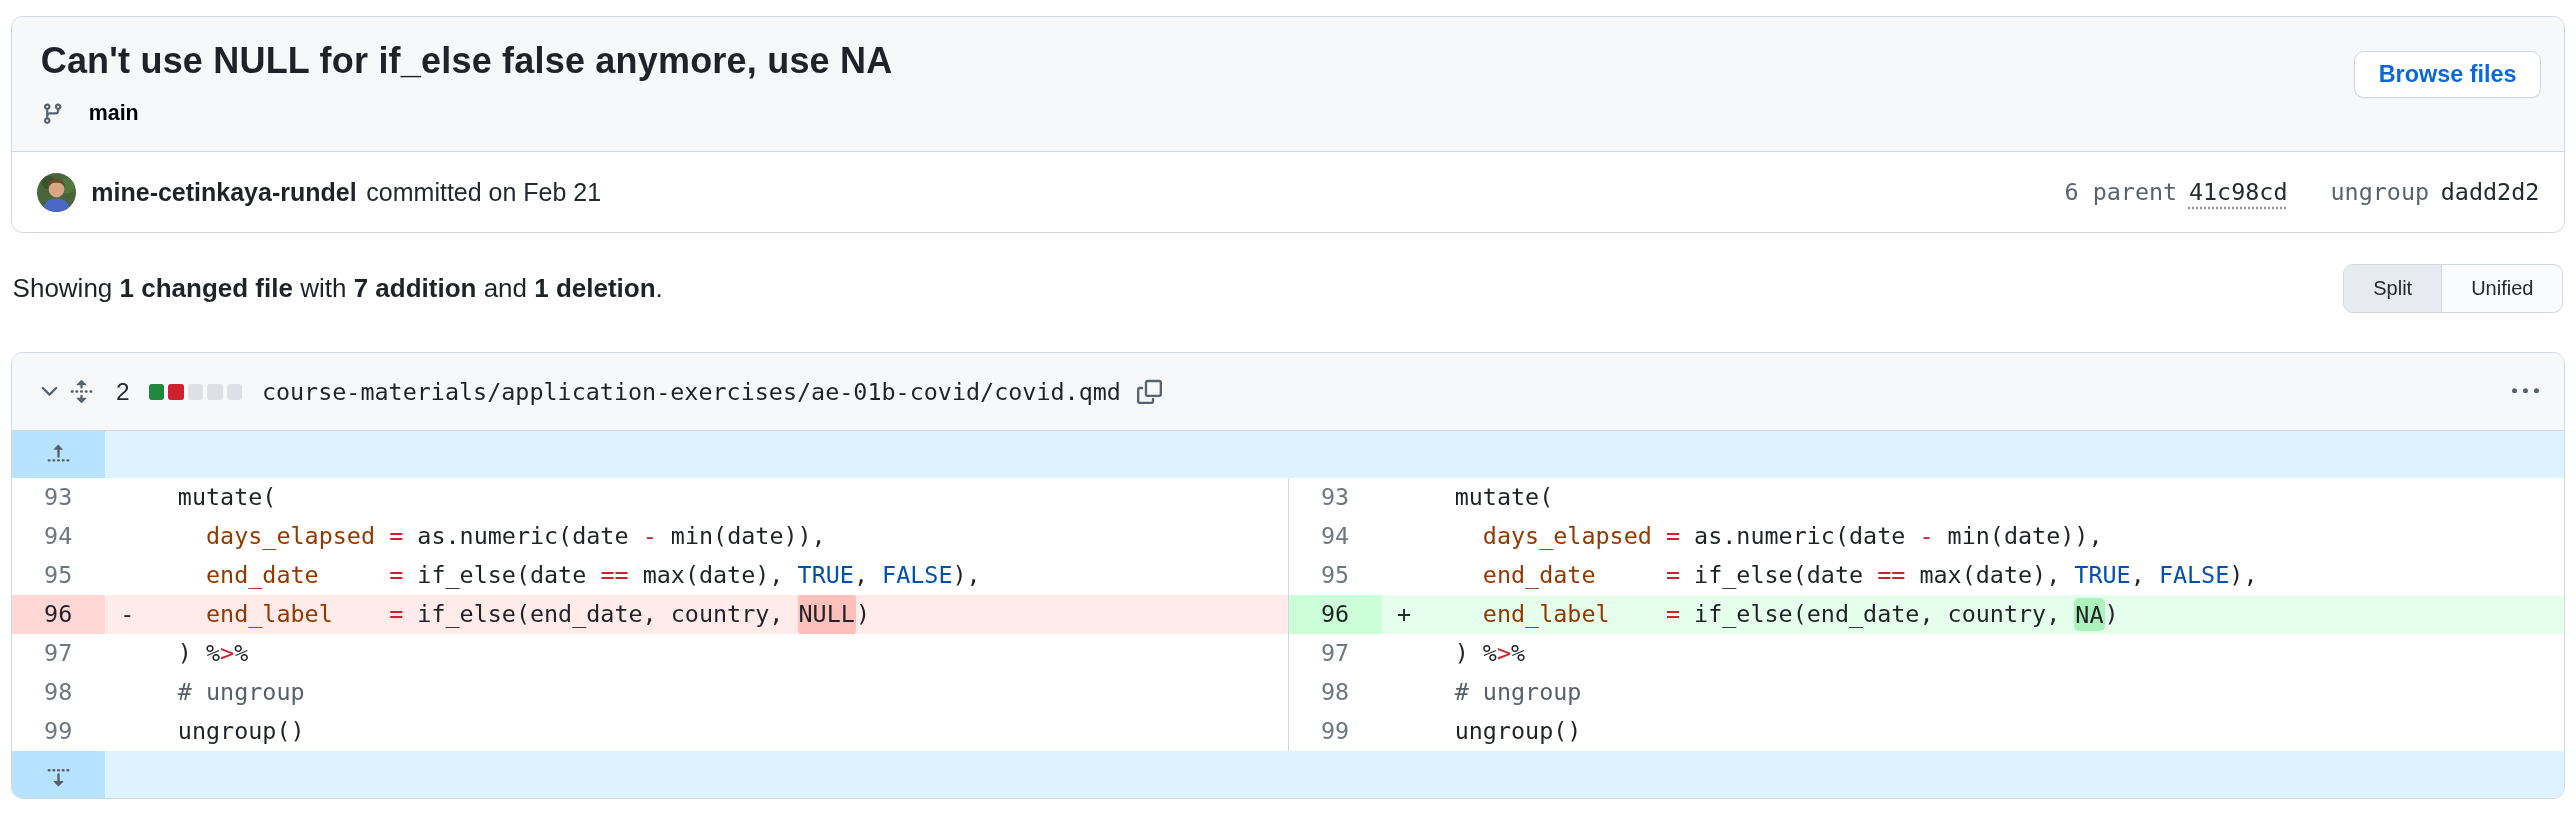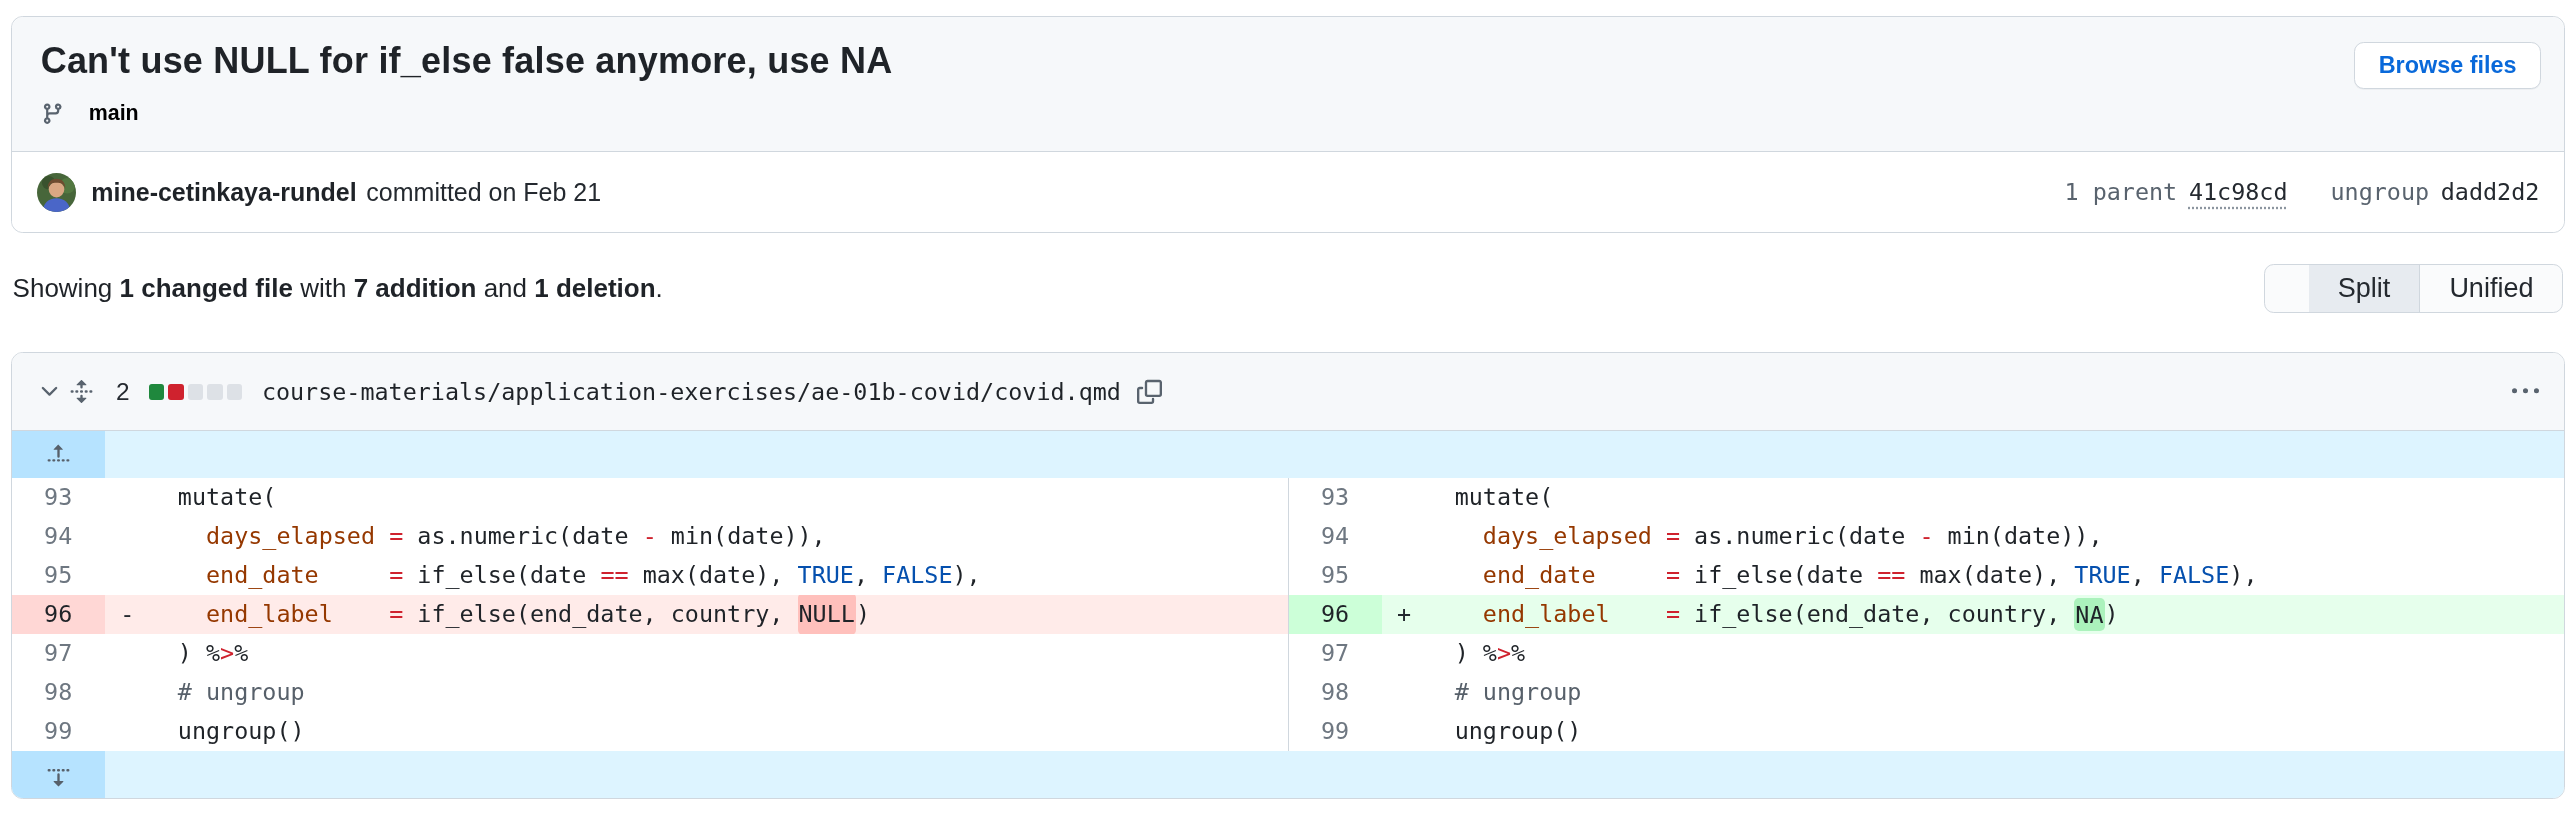--- a/index.html
+++ b/index.html
@@ -20,21 +20,21 @@
     position: relative;
     background: var(--bg-subtle);
     padding: 23.4px 29px 25px;
     border-bottom: 1px solid var(--border);
     border-radius: 11.7px 11.7px 0 0;
   }
   .commit-title { margin:0; font-size:36px; font-weight:600; color:#1f2328; letter-spacing:0.2px; }
   .branch-row { margin-top:19.5px; display:flex; align-items:center; gap:11.7px; }
   .branch-label { font-size:21.4px; font-weight:600; color:#000000;margin-left:13px; }
   .browse-btn {
-    position:absolute; top:25px; right:23.4px;
+    position:absolute; top:34px; right:23.4px;
     height:47px; padding:0 23.4px;
     display:flex; align-items:center;
     background:#ffffff; border:1px solid var(--border); border-radius:9.7px;
     font-size:23.4px; font-weight:600; color:var(--accent);
     box-shadow: 0 1px 0 rgba(31,35,40,.04);
     cursor:pointer;
   }
   .commit-meta {
     display:flex; align-items:center;
     height:80px; padding:0 25px;
@@ -56,21 +56,21 @@
   .commit-lbl { margin-left:43px; }
 
   
   .summary-row { display:flex; align-items:center; margin-top:31px; padding:0 1.9px; }
   .summary-text { font-size:26px; color:#1f2328; }
   .summary-text .b { font-weight:700; }
   .seg-control {
     margin-left:auto; display:flex; align-items:stretch;
     height:49px; border:1px solid var(--border); border-radius:9.7px;
     overflow:hidden; background:#fafbfc;
-    font-size:27px; font-weight:500; color:#24292f;padding-left:44px;
+    font-size:20px; font-weight:500; color:#24292f;
   }
   .seg { display:flex; align-items:center; padding:0 29px; cursor:pointer; }
   .seg.selected { background:#e7ebf0; border-right:1px solid var(--border); }
 
   
   .diff-box { margin-top:39px; border:1px solid var(--border); border-radius:11.7px; overflow:hidden; }
   .file-header {
     height:78px; background:var(--bg-subtle);
     border-bottom:1px solid var(--border);
     display:flex; align-items:center; padding:0 25px;
@@ -158,21 +158,21 @@
         <circle cx="12" cy="10" r="7" fill="#39522e"></circle>
         <circle cx="31" cy="13" r="8" fill="#527841"></circle>
         <path d="M6 40c0-9 6-14 14-14s14 5 14 14Z" fill="#4a66c8"></path>
         <circle cx="20" cy="17" r="8" fill="#d9a783"></circle>
         <path d="M11 16c0-7 4-10 9-10s9 3 9 10c-2-5-4-6-9-6s-7 1-9 6Z" fill="#6e4b2f"></path>
       </svg>
     </span>
     <span class="author-name">mine-cetinkaya-rundel</span>
     <span class="committed-text">committed on Feb 21</span>
     <span class="meta-right">
-      <span class="lbl">1 parent</span>
+      <span class="lbl">6 parent</span>
       <span class="sha parent">41c98cd</span>
       <span class="lbl commit-lbl">ungroup</span>
       <span class="sha">dadd2d2</span>
     </span>
   </div>
 </div>
 
 <div class="summary-row">
   <div class="summary-text">
     <span>Showing </span><span class="b">1 changed file</span><span> with </span><span class="b">7 addition</span><span> and </span><span class="b">1 deletion</span><span>.</span>

